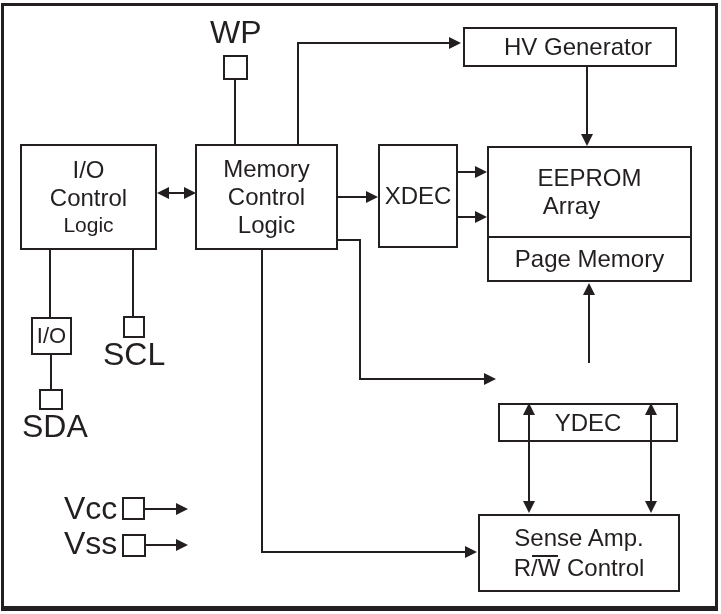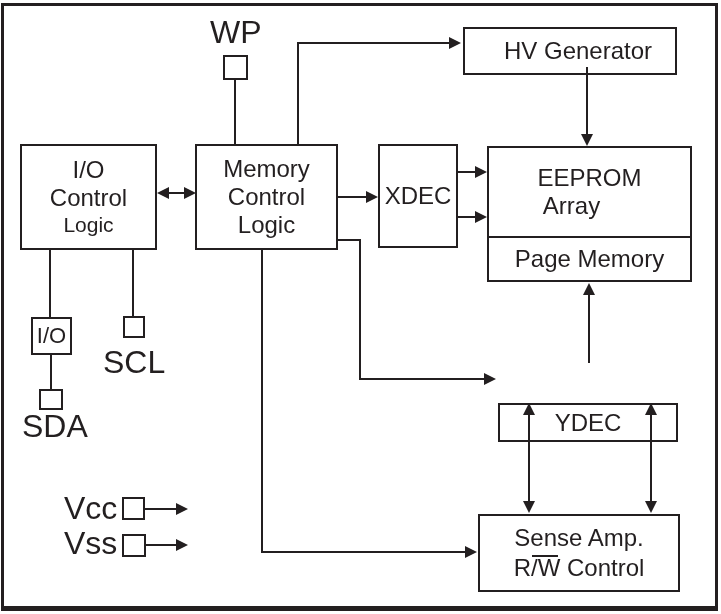--- a/index.html
+++ b/index.html
@@ -66,21 +66,21 @@
   <div class="box" style="left:195px;top:144px;width:143px;height:106px;">
     <div>Memory</div>
     <div>Control</div>
     <div>Logic</div>
   </div>
 
   <div class="box" style="left:378px;top:144px;width:80px;height:104px;">
     <div>XDEC</div>
   </div>
 
-  <div class="box" style="left:463px;top:27px;width:214px;height:48px;padding-left:16px;">
+  <div class="box" style="left:463px;top:27px;width:214px;height:40px;padding-left:16px;">
     <div>HV Generator</div>
   </div>
 
   <div class="box" style="left:487px;top:146px;width:205px;height:136px;justify-content:flex-start;">
     <div class="eeprom-top">
       <div>EEPROM</div>
       <div class="eeprom-arr">Array</div>
     </div>
     <div class="latches">
       <div>Page Memory</div>
@@ -97,21 +97,21 @@
   </div>
 
   <div class="pin" style="left:223px;top:55px;width:25px;height:25px;"></div>
   <div class="lbl" style="left:210px;top:20px;width:50px;">WP</div>
 
   <div class="pin" style="left:31px;top:317px;width:41px;height:38px;font-size:22px;">
     <span>I/O</span>
   </div>
 
   <div class="pin" style="left:123px;top:316px;width:22px;height:22px;"></div>
-  <div class="lbl" style="left:103px;top:342px;width:62px;margin-top:8px;">SCL</div>
+  <div class="lbl" style="left:103px;top:342px;width:62px;">SCL</div>
 
   <div class="pin" style="left:39px;top:389px;width:24px;height:21px;"></div>
   <div class="lbl" style="left:22px;top:414px;width:62px;">SDA</div>
 
   <div class="lbl" style="left:64px;top:496px;width:54px;text-align:left;">Vcc</div>
   <div class="pin" style="left:122px;top:497px;width:23px;height:23px;"></div>
 
   <div class="lbl" style="left:64px;top:531px;width:54px;text-align:left;">Vss</div>
   <div class="pin" style="left:122px;top:534px;width:24px;height:23px;"></div>
 

